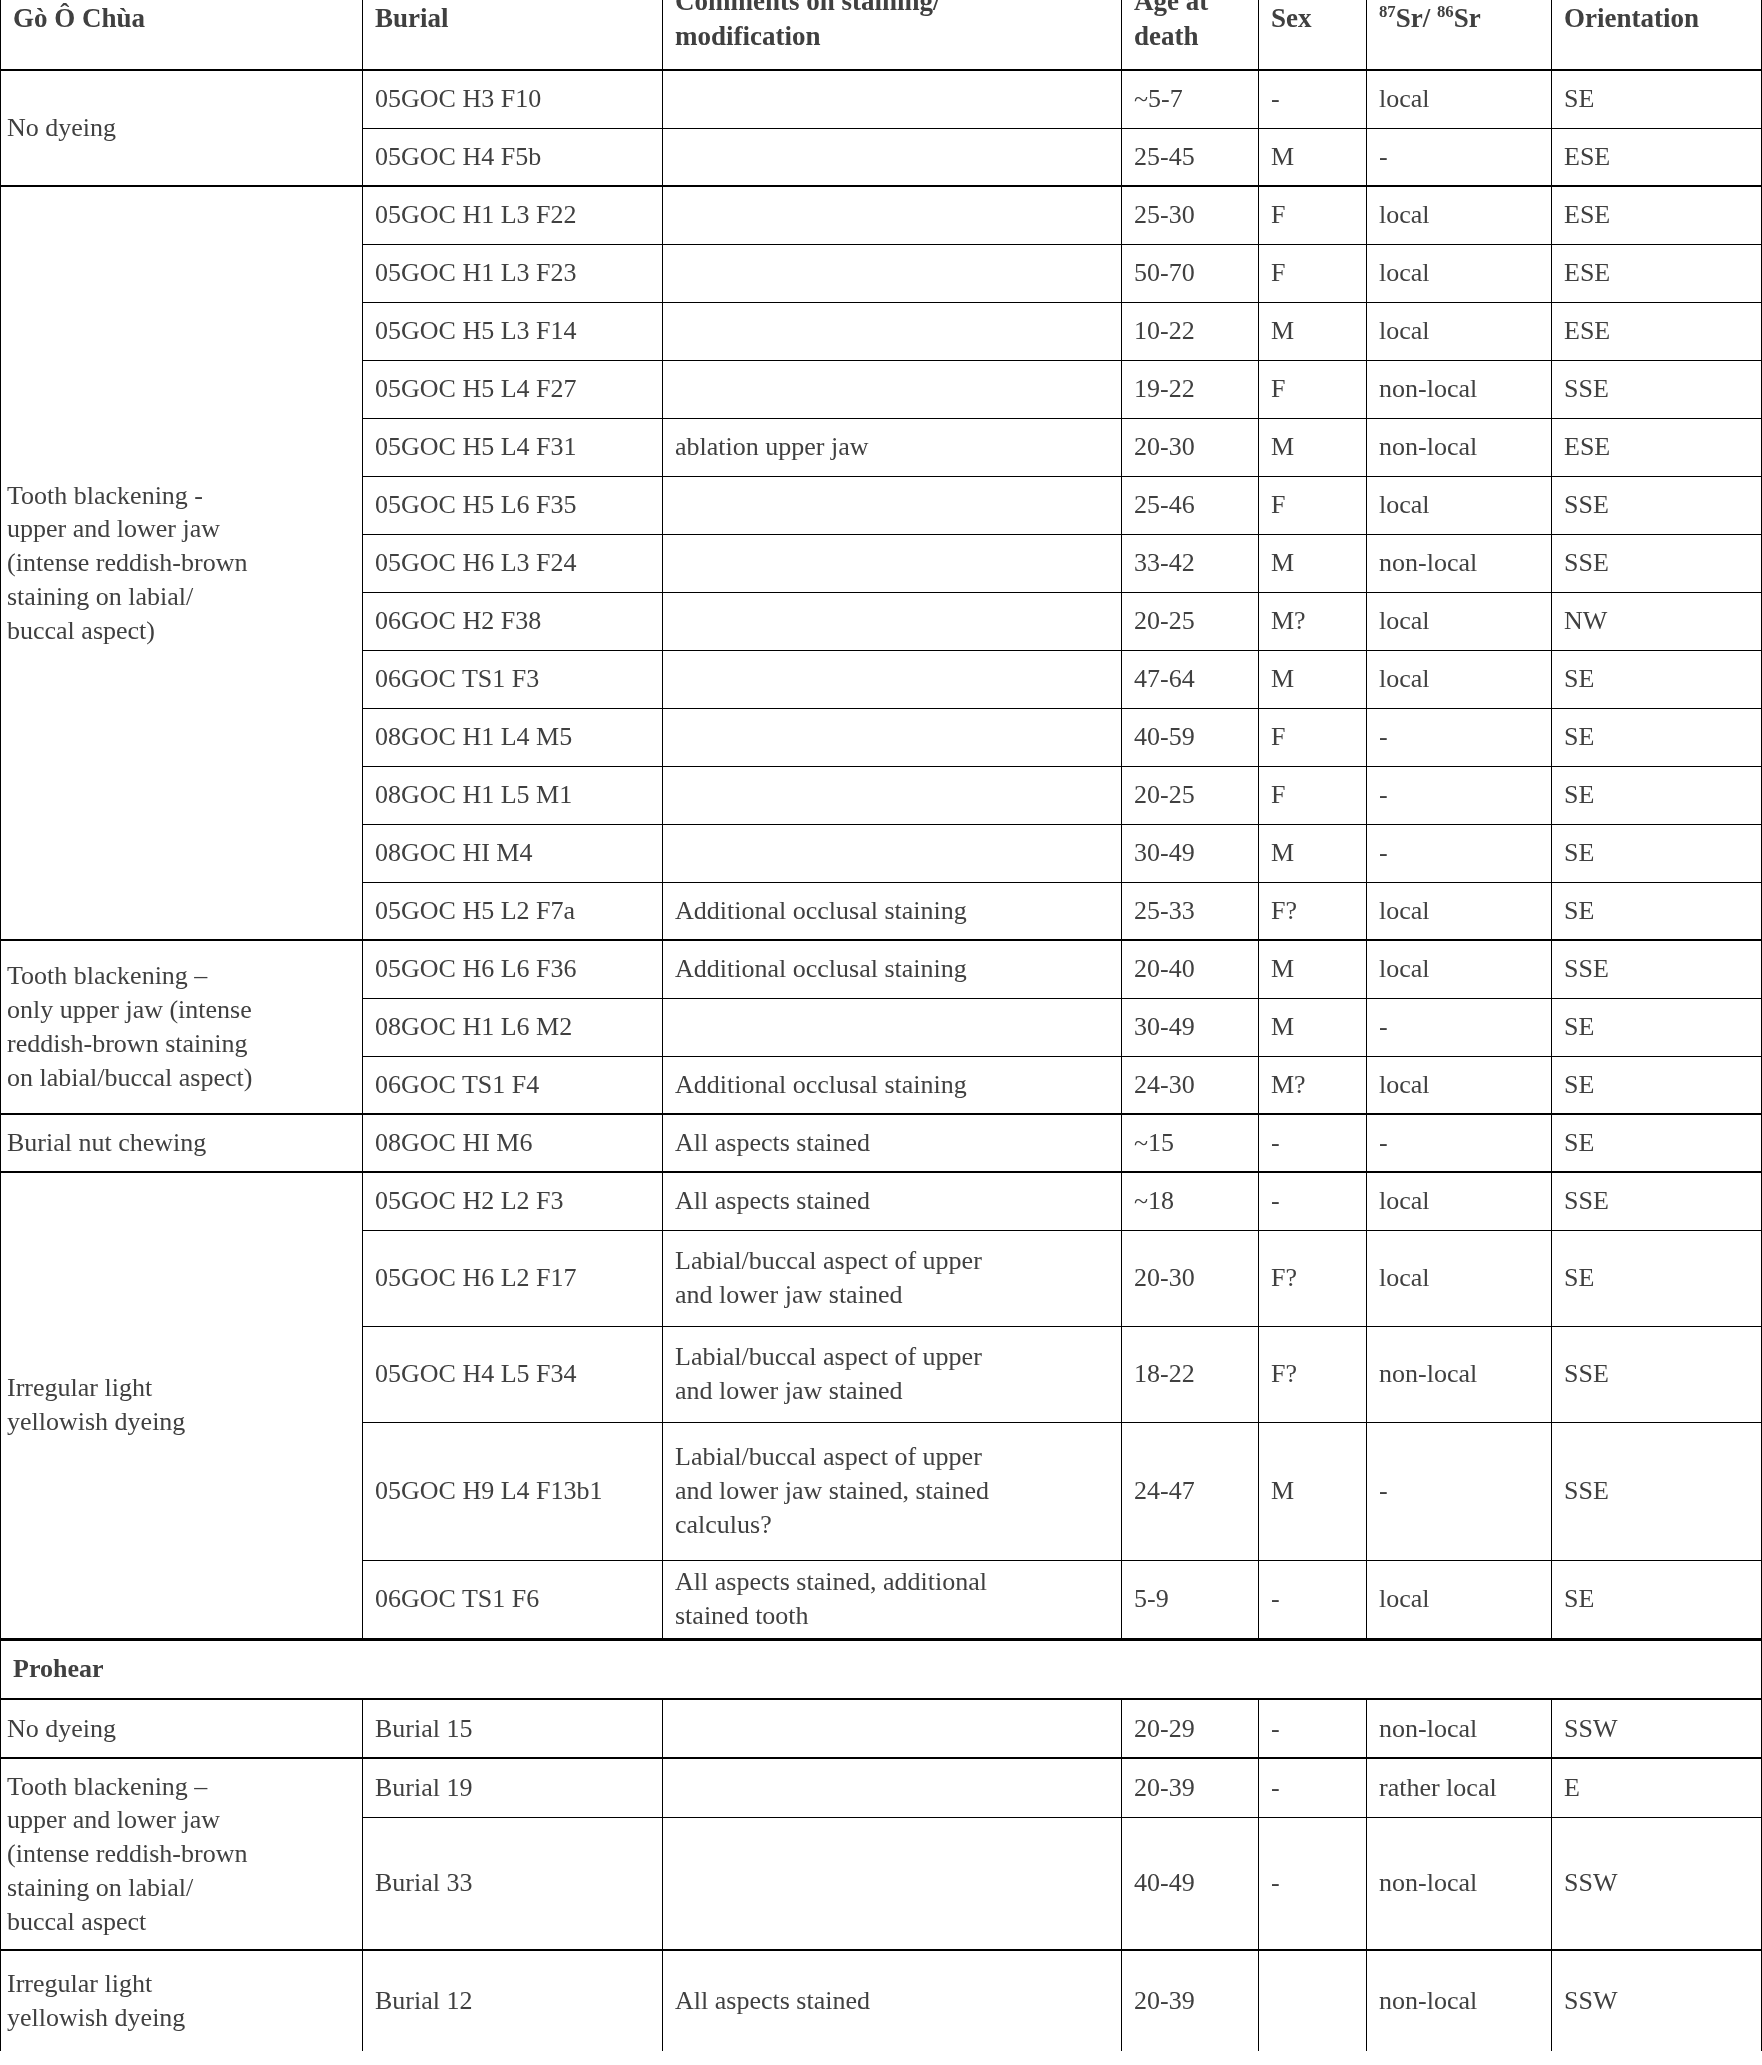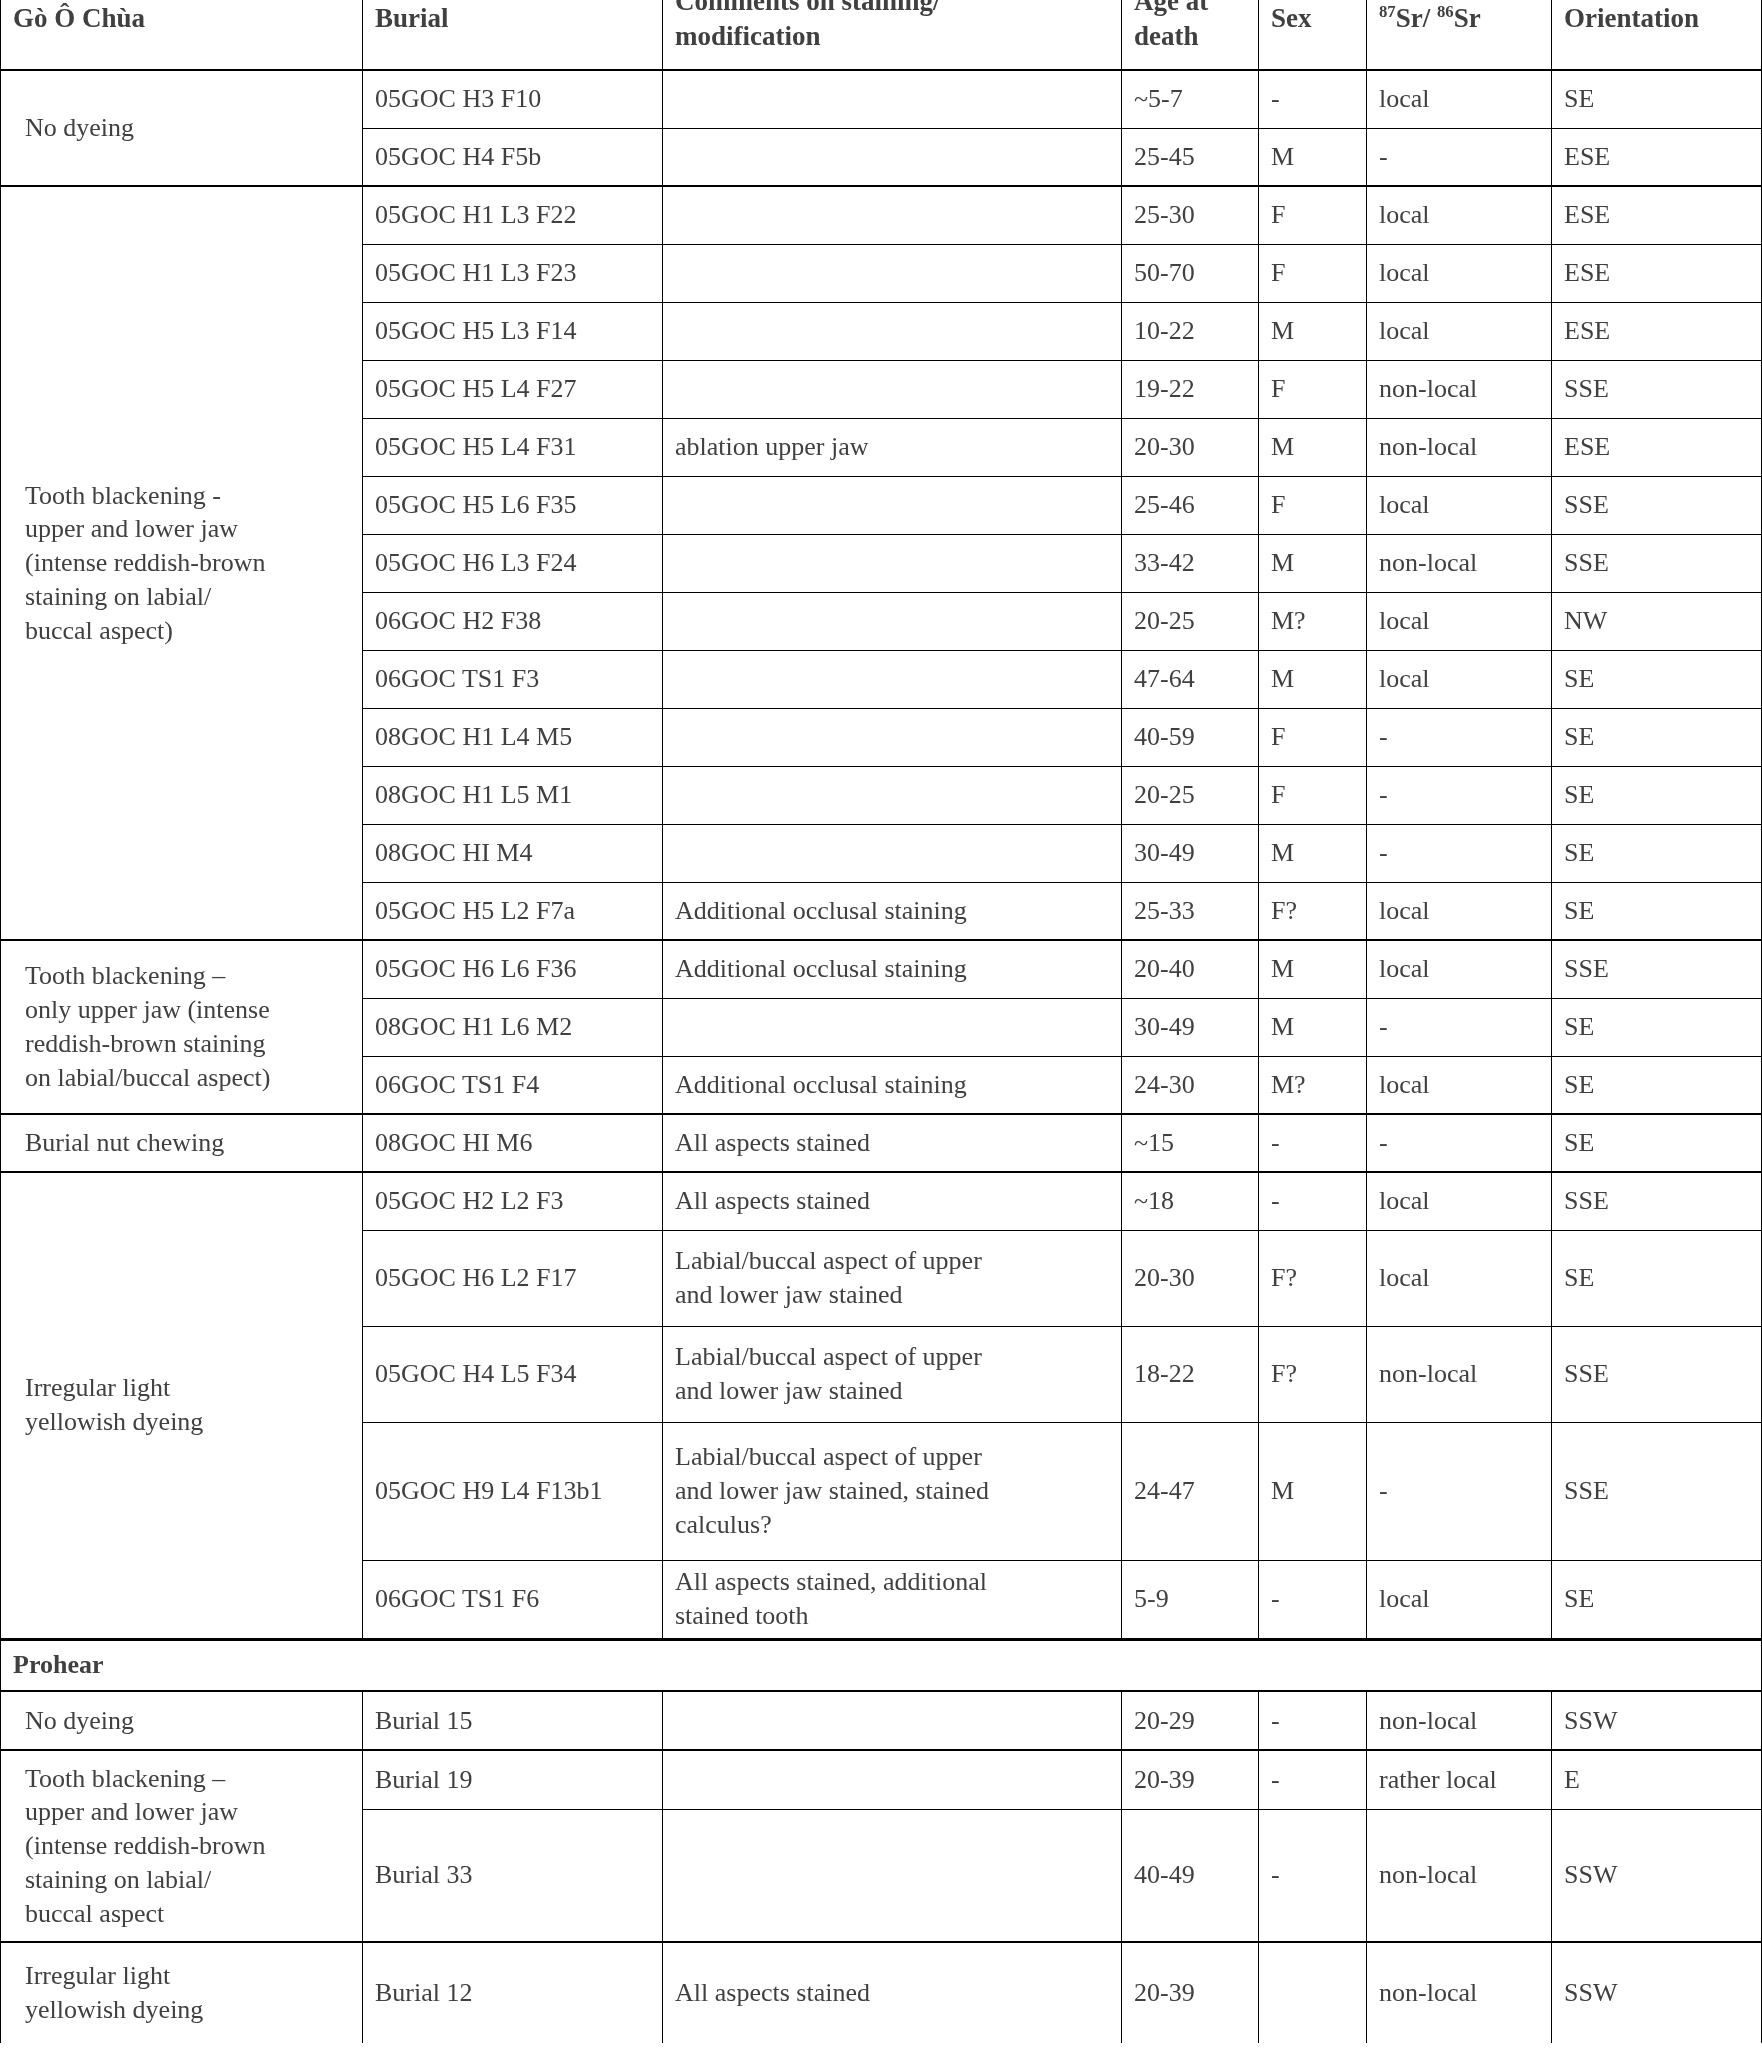--- a/index.html
+++ b/index.html
@@ -22,23 +22,23 @@
     vertical-align:middle; text-align:left;
     padding:3.7px 9.2px 3.7px 12px;
     overflow:hidden;
   }
   thead tr { height:101px; }
   thead th { font-weight:bold; white-space:pre-line; font-size:27px; }
   tbody tr { height:58px; }
   tr.gs > td { border-top:2.8px solid #000; }
   tr.rs > td { border-top:1.8px solid #000; }
   thead th { border-bottom:2.8px solid #000; }
-  td.cat { white-space:pre-line; padding-left:24px; }
+  td.cat { white-space:pre-line; padding-left:6px; }
   td.com { white-space:pre-line; }
-  tr.ph-row { height:52px; }
+  tr.ph-row { height:60px; }
   tr.ph-row > td { border-top:3.7px solid #000; border-bottom:2.8px solid #000; font-weight:bold; }
   tr.tall2   { height:96px; }
   tr.tall3   { height:138px; }
   tr.tall2b  { height:79px; }
   tr.pr-std  { height:59px; }
   tr.tall-b33{ height:133px; }
   tr.tall-b12{ height:101px; }
   sup { font-size:0.62em; vertical-align:super; line-height:0; }
 </style>
 </head>

